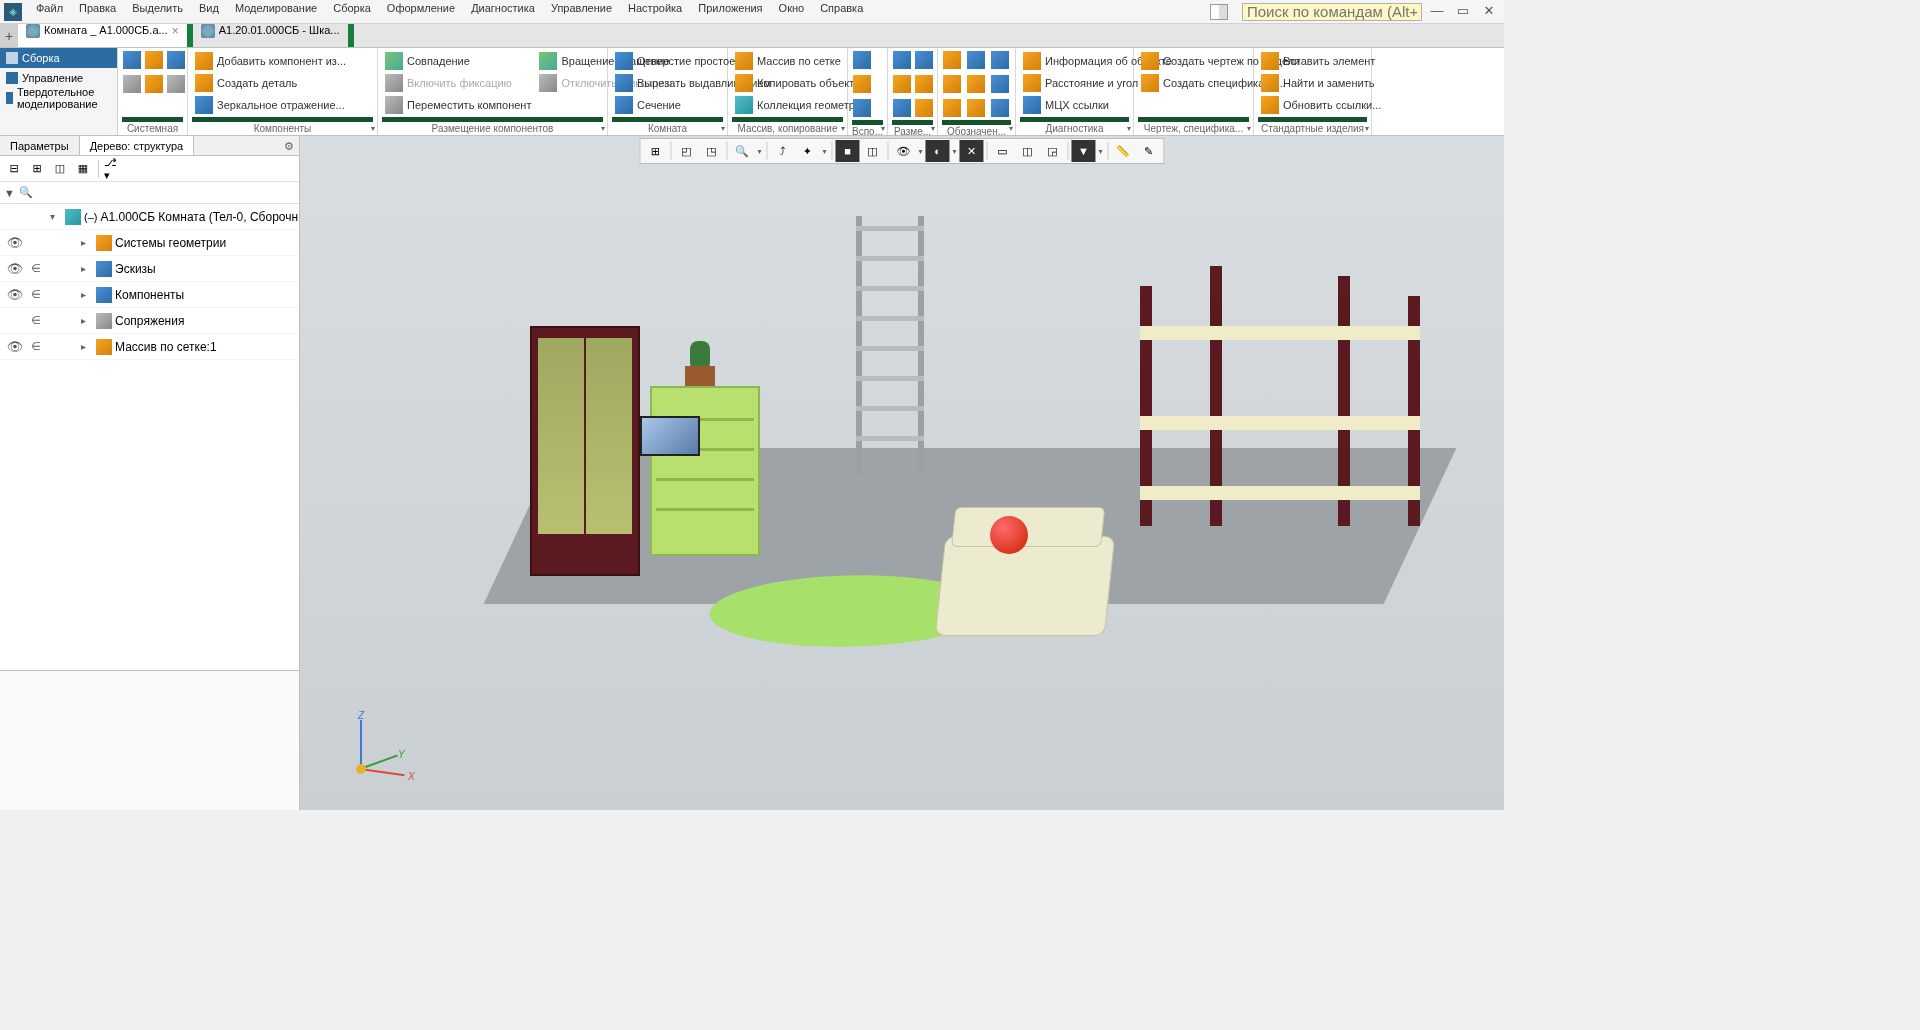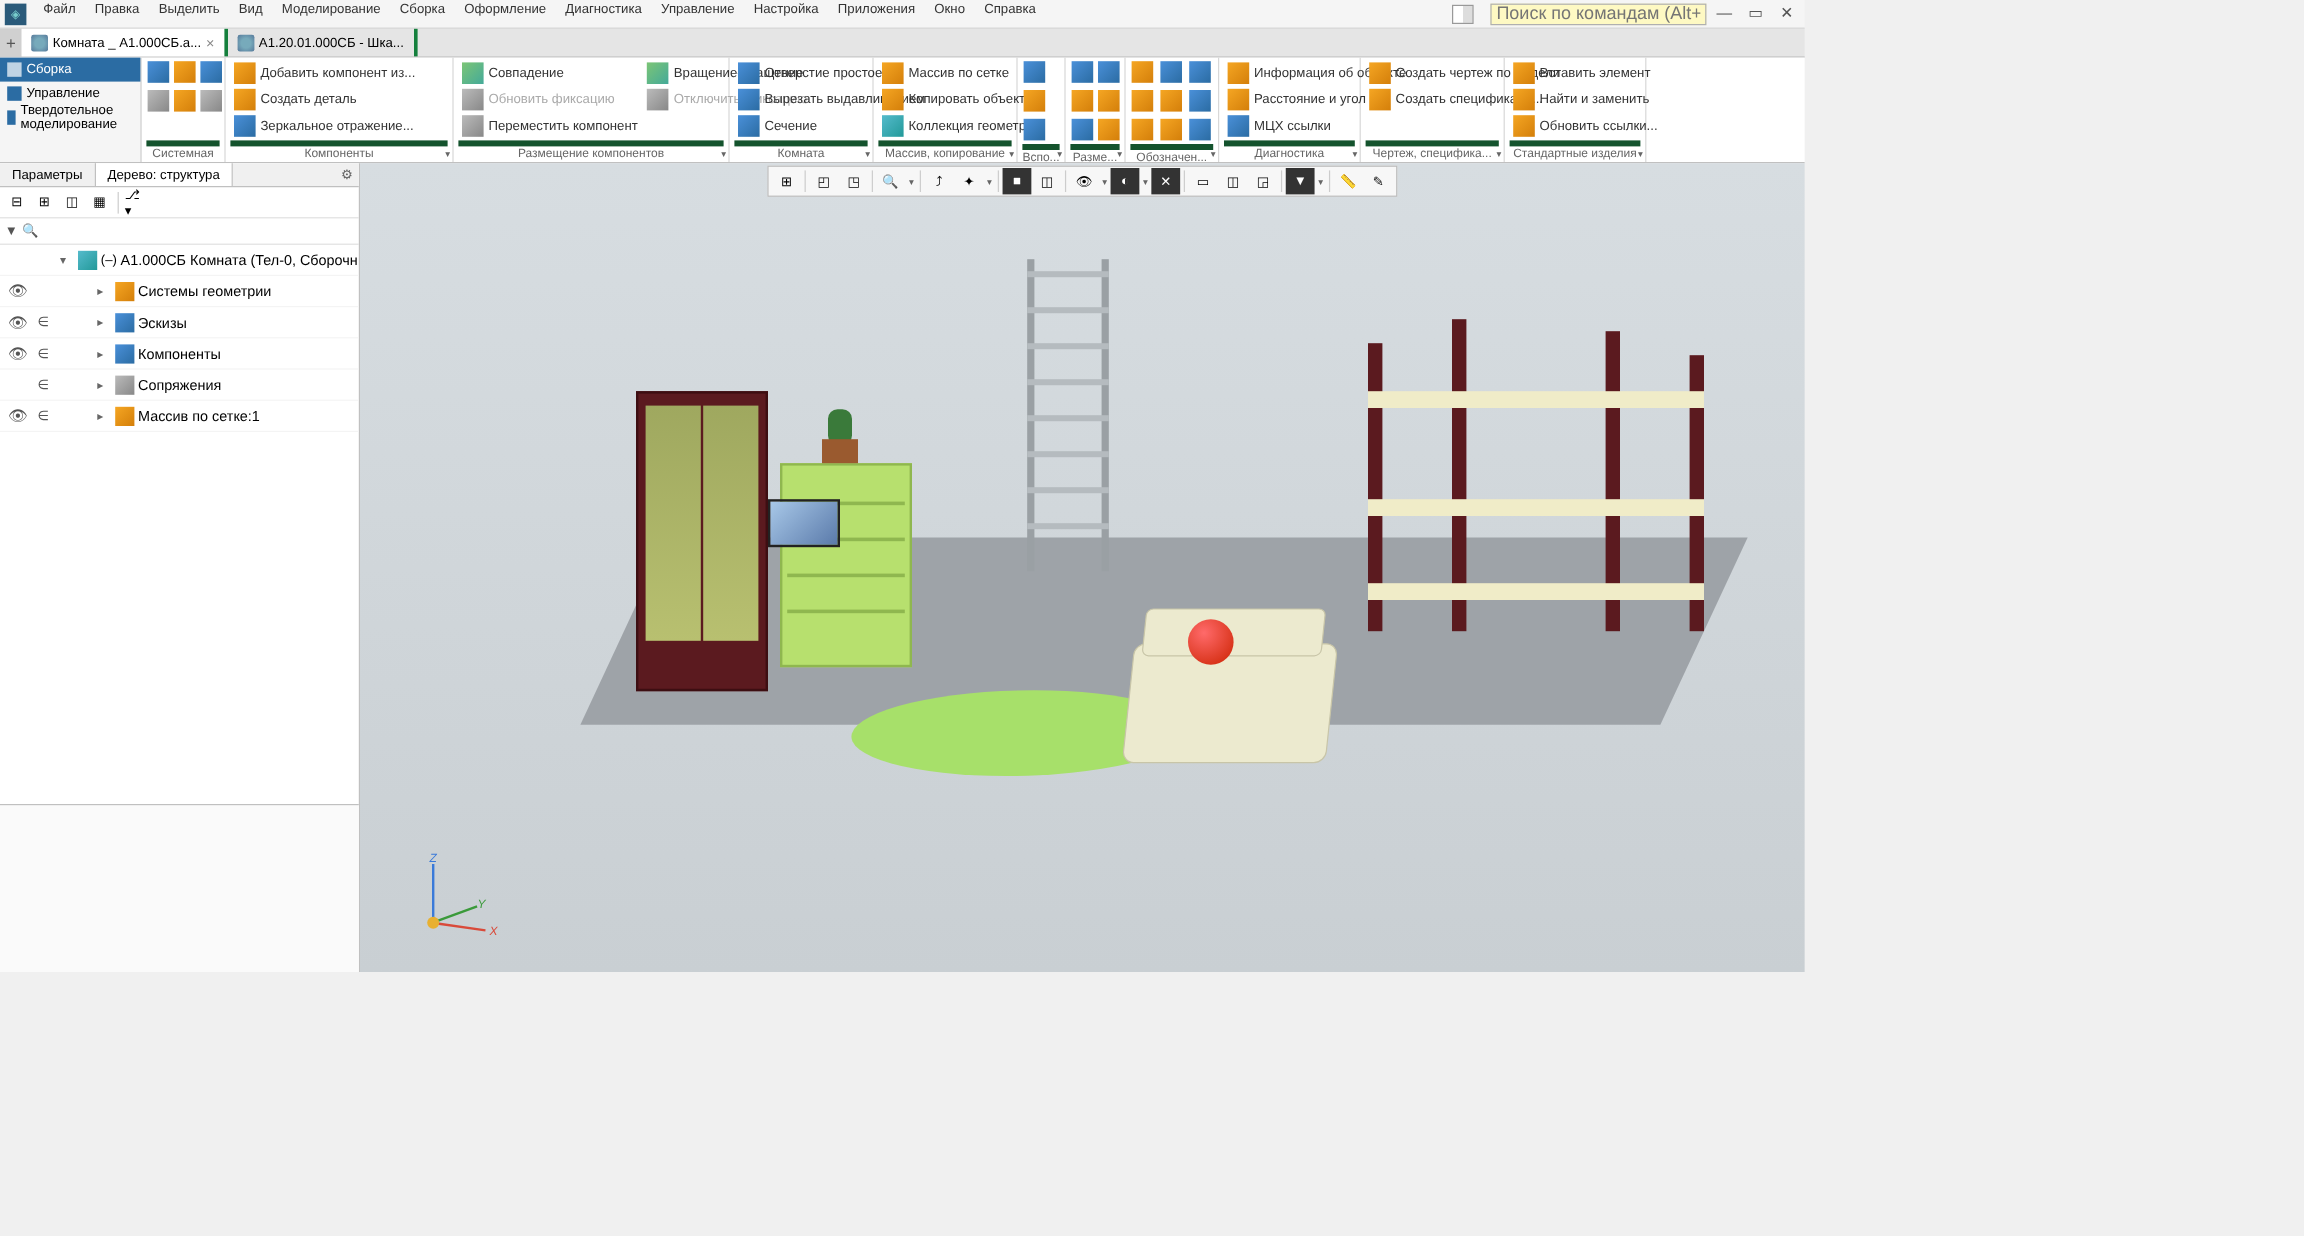--- a/index.html
+++ b/index.html
@@ -10,21 +10,21 @@
 .app-icon { width: 18px; height: 18px; background: #2a5a7a; margin-right: 6px; display:flex;align-items:center;justify-content:center;color:#7cc;font-size:10px; }
 .menu-item { padding: 0 8px; height: 32px; line-height: 24px; color: #333; cursor: pointer; }
 .menubar-right { margin-left: auto; display: flex; align-items: center; gap: 4px; padding-right: 4px; }
 .search-box { width: 180px; height: 18px; border: 1px solid #b0b0b0; font-size: 15px; padding: 0 4px; color: #888; background:#fef9c3; }
 .win-btn { width: 22px; height: 18px; text-align: center; line-height: 16px; color: #555; font-size: 13px; }
 .layout-icn{width:18px;height:16px;border:1px solid #999;background:linear-gradient(to right,#fff 50%,#ddd 50%);margin-right:10px;}
 
 
 .tabbar { height: 24px; background: #e5e5e5; display: flex; align-items: stretch; border-bottom: 1px solid #c0c0c0; }
 .tab-add { width: 18px; background: #d0d0d0; text-align: center; line-height: 24px; font-size: 14px; color: #555; }
-.tab { display: flex; align-items: center; padding: 0 8px; gap: 4px; font-size: 11px; border-right: 3px solid #15803d; }
+.tab { display: flex; align-items: flex-start; padding: 0 8px; gap: 4px; font-size: 11px; border-right: 6px solid #15803d; }
 .tab.active { background: #fff; }
 .tab-icon { width: 14px; height: 14px; background: radial-gradient(circle,#7ab 40%,#579 100%); border-radius: 2px; }
 .tab-close { color: #888; font-size: 12px; }
 
 
 .ribbon { height: 88px; background: #fff; display: flex; border-bottom: 1px solid #c0c0c0; }
 .ribbon-tabs { width: 118px; display: flex; flex-direction: column; background: #f5f5f5; border-right: 1px solid #d0d0d0; }
 .rtab { height: 20px; padding: 0 6px; display: flex; align-items: center; gap: 4px; cursor: pointer; font-size:11px;}
 .rtab.active { background: #2b6ca3; color: #fff; }
 .rtab-icon { width: 12px; height: 12px; }
@@ -221,21 +221,21 @@
 
   <div class="ribbon-group" style="width:230px">
     <div class="ribbon-group-body">
       <div class="rbtn-col">
         <div class="rbtn">
             <span class="rbtn-icon ic-green"></span>
             <span class="rbtn-lbl">Совпадение</span>
           </div>
         <div class="rbtn">
             <span class="rbtn-icon ic-grey"></span>
-            <span class="rbtn-lbl dim">Обновить фиксацию</span>
+            <span class="rbtn-lbl dim">Включить фиксацию</span>
           </div>
         <div class="rbtn">
             <span class="rbtn-icon ic-grey"></span>
             <span class="rbtn-lbl">Переместить компонент</span>
           </div>
       </div>
       <div class="rbtn-col">
         <div class="rbtn">
             <span class="rbtn-icon ic-green"></span>
             <span class="rbtn-lbl">Вращение-вращение</span>

